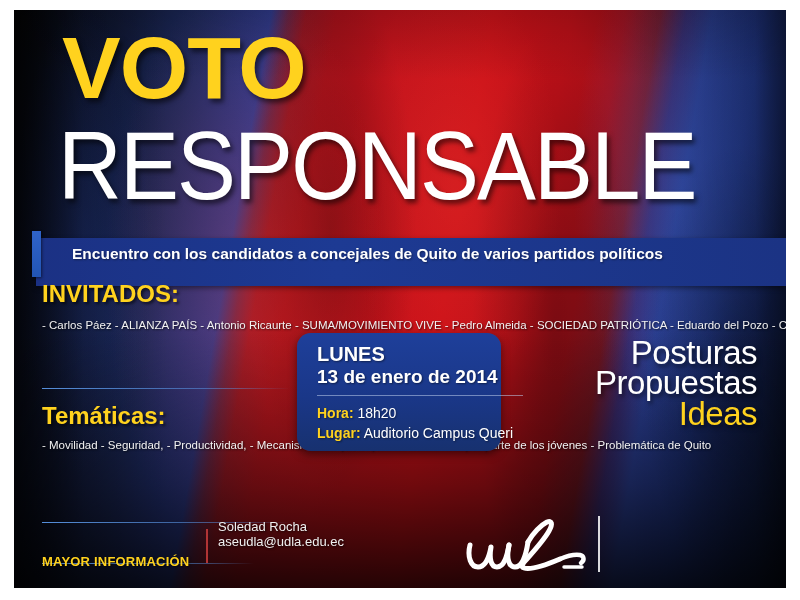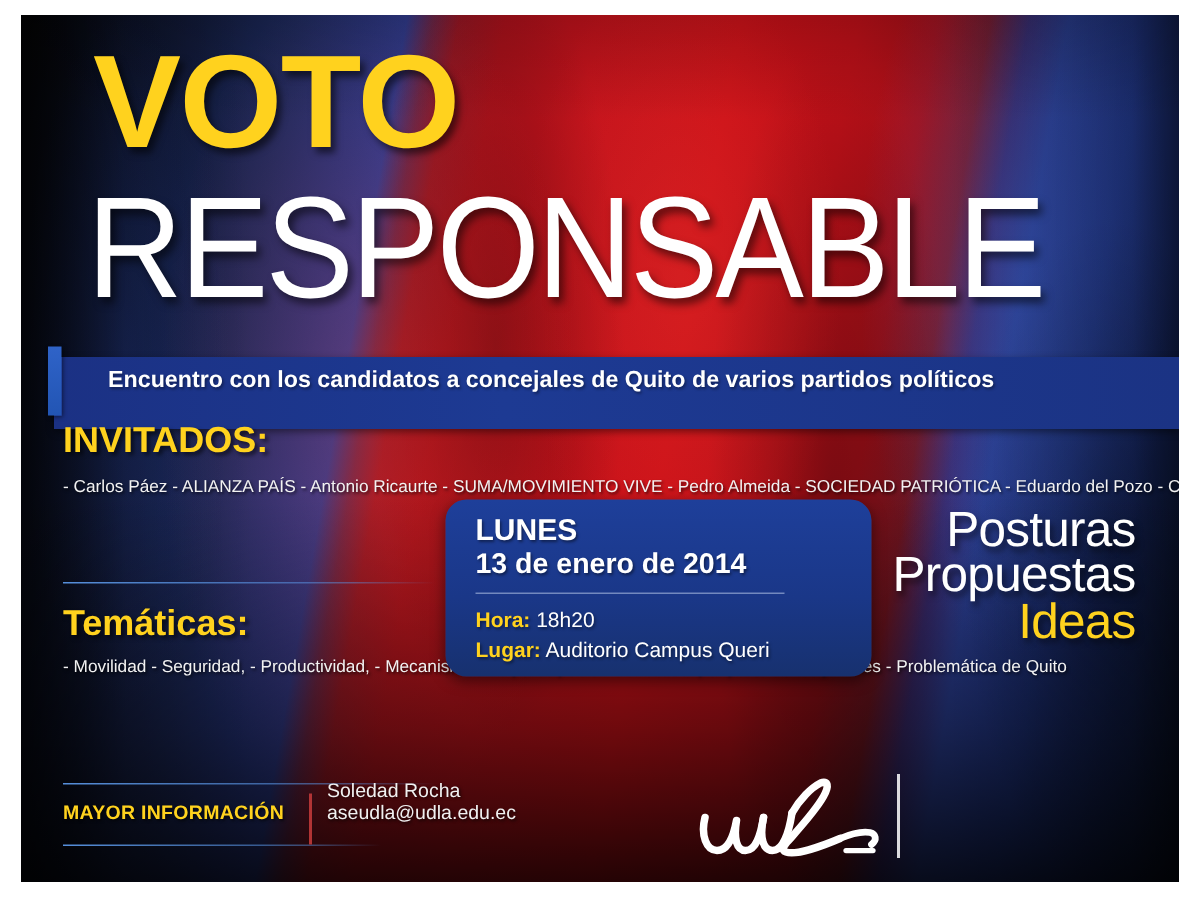--- a/index.html
+++ b/index.html
@@ -163,21 +163,21 @@
     background: linear-gradient(to right, rgba(90,150,230,0.95), rgba(90,150,230,0.45) 78%, rgba(90,150,230,0.0));
   }
   #rule-1 { left: 28px; top: 378px; width: 248px; }
   #rule-2 { left: 28px; top: 512px; width: 248px; }
   #rule-3 { left: 28px; top: 553px; width: 212px; }
 
   
   #mayor-info-label {
     position: absolute;
     left: 28px;
-    top: 524px;
+    top: 544px;
     color: #FFD21E;
     font-size: 13px;
     font-weight: bold;
     letter-spacing: 0.2px;
     text-shadow: 1px 1px 2px rgba(0,0,0,0.6);
   }
   #mayor-info-sep {
     position: absolute;
     left: 192px;
     top: 519px;
@@ -193,21 +193,21 @@
     font-size: 13px;
     line-height: 15px;
     text-shadow: 1px 1px 2px rgba(0,0,0,0.65);
   }
 
   
   #event-card {
     position: absolute;
     left: 283px;
     top: 323px;
-    width: 284px;
+    width: 204px;
     height: 118px;
     background: linear-gradient(to bottom, #1e3f9a 0%, #1a3788 55%, #17316f 100%);
     border-radius: 14px;
     box-shadow: 0 3px 9px rgba(0,0,0,0.5);
   }
   #event-day {
     position: absolute;
     left: 20px;
     top: 10px;
     color: #ffffff;

